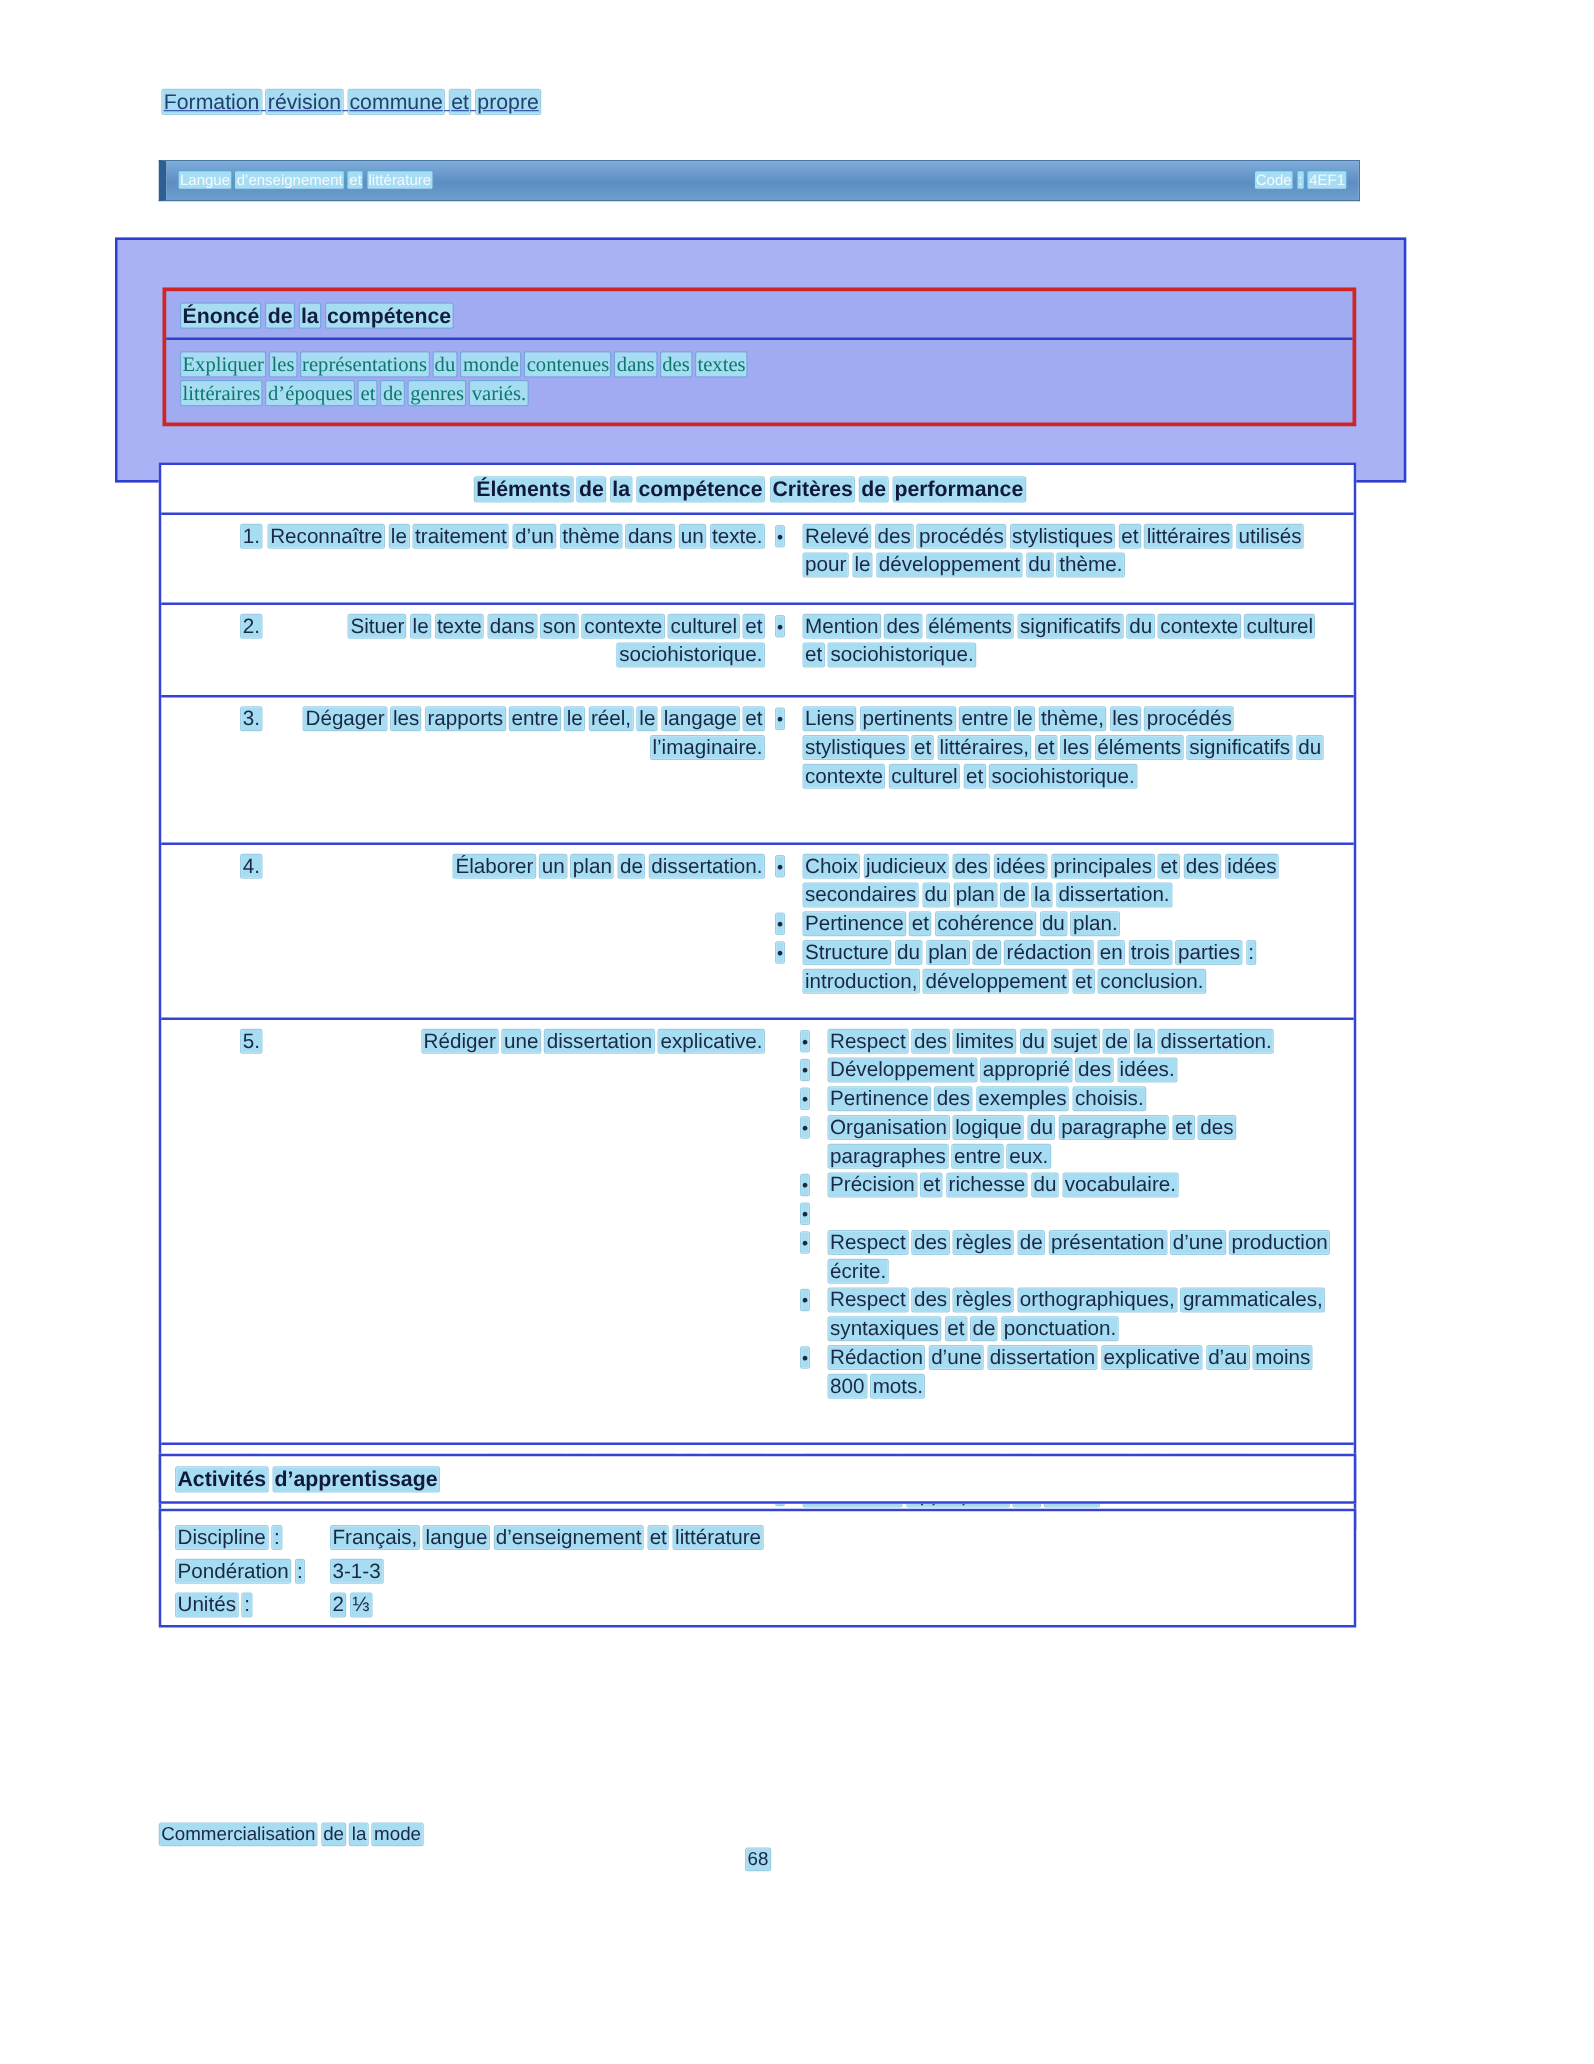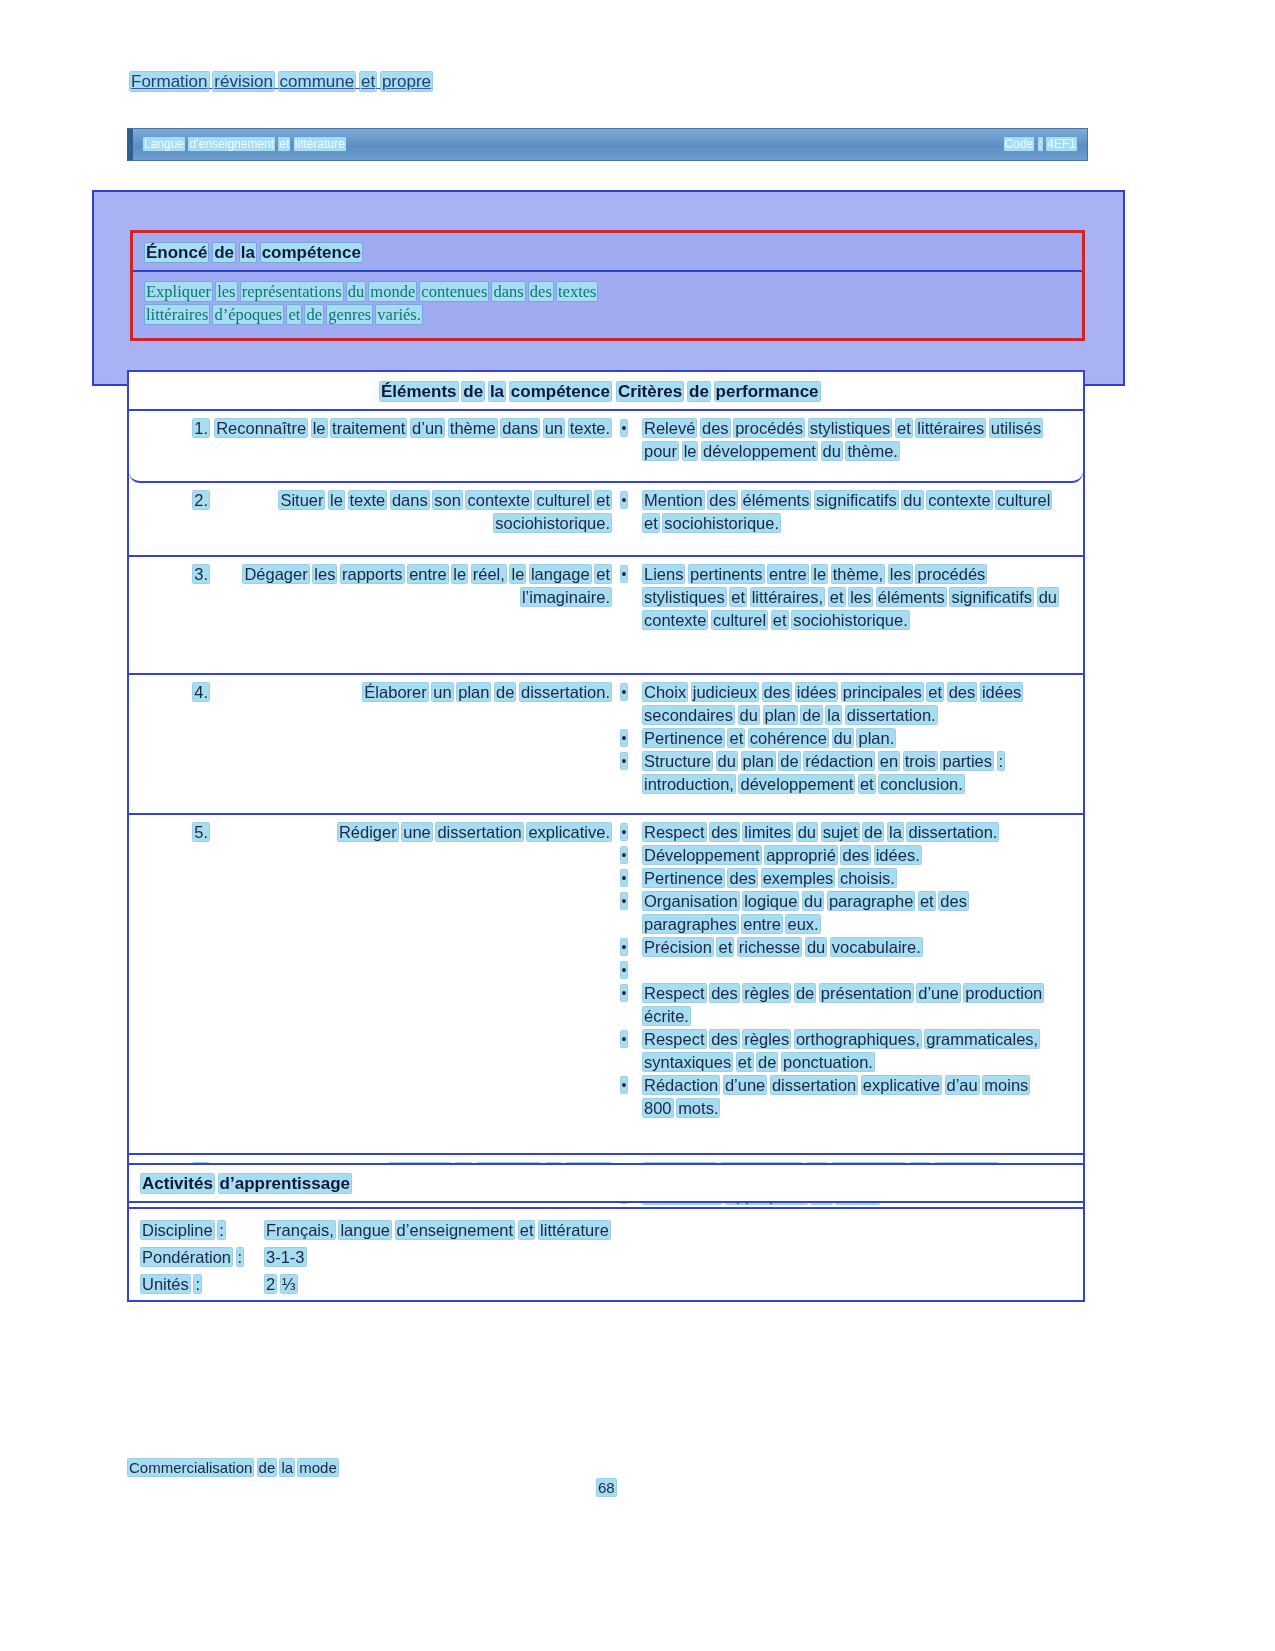--- a/index.html
+++ b/index.html
@@ -68,22 +68,22 @@
   .comp-table{
     position:absolute;left:127px;top:370px;width:958px;
     box-sizing:border-box;
     background:#ffffff;
     border:2px solid #3443d4;
   }
   .thead{display:flex;border-bottom:2px solid #3443d4;padding:8px 0 6px;}
   .th{font-weight:bold;font-size:17px;color:#10193a;}
   .trow{display:flex;border-bottom:2px solid #3443d4;padding:6px 0 6px;}
   .trow.last{border-bottom:none;}
-  .r1{min-height:58px;border-radius:11px;} .r2{min-height:60px;} .r3{min-height:104px;}
-  .r4{min-height:126px;} .r5{min-height:326px;} .r6{min-height:54px;}
+  .r1{min-height:58px;} .r2{min-height:60px;} .r3{min-height:104px;}
+  .r4{min-height:126px;} .r5{min-height:326px;gap:20px;} .r6{min-height:54px;}
   .cell-el{width:482px;box-sizing:border-box;padding-left:15px;flex:none;text-align:right;}
   .cell-cr{flex:1;box-sizing:border-box;padding-left:6px;}
   .num{display:inline-block;width:26px;vertical-align:top;}
   .eltext{display:inline-block;width:402px;vertical-align:top;}
   .eltext.bold{font-weight:bold;}
   .crit{display:flex;}
   .bullet{flex:none;width:14px;margin-right:12px;text-align:center;font-size:14px;}
   .crtext{display:block;width:418px;}
   .act-head{
     position:absolute;left:127px;top:1163px;width:958px;height:40px;

